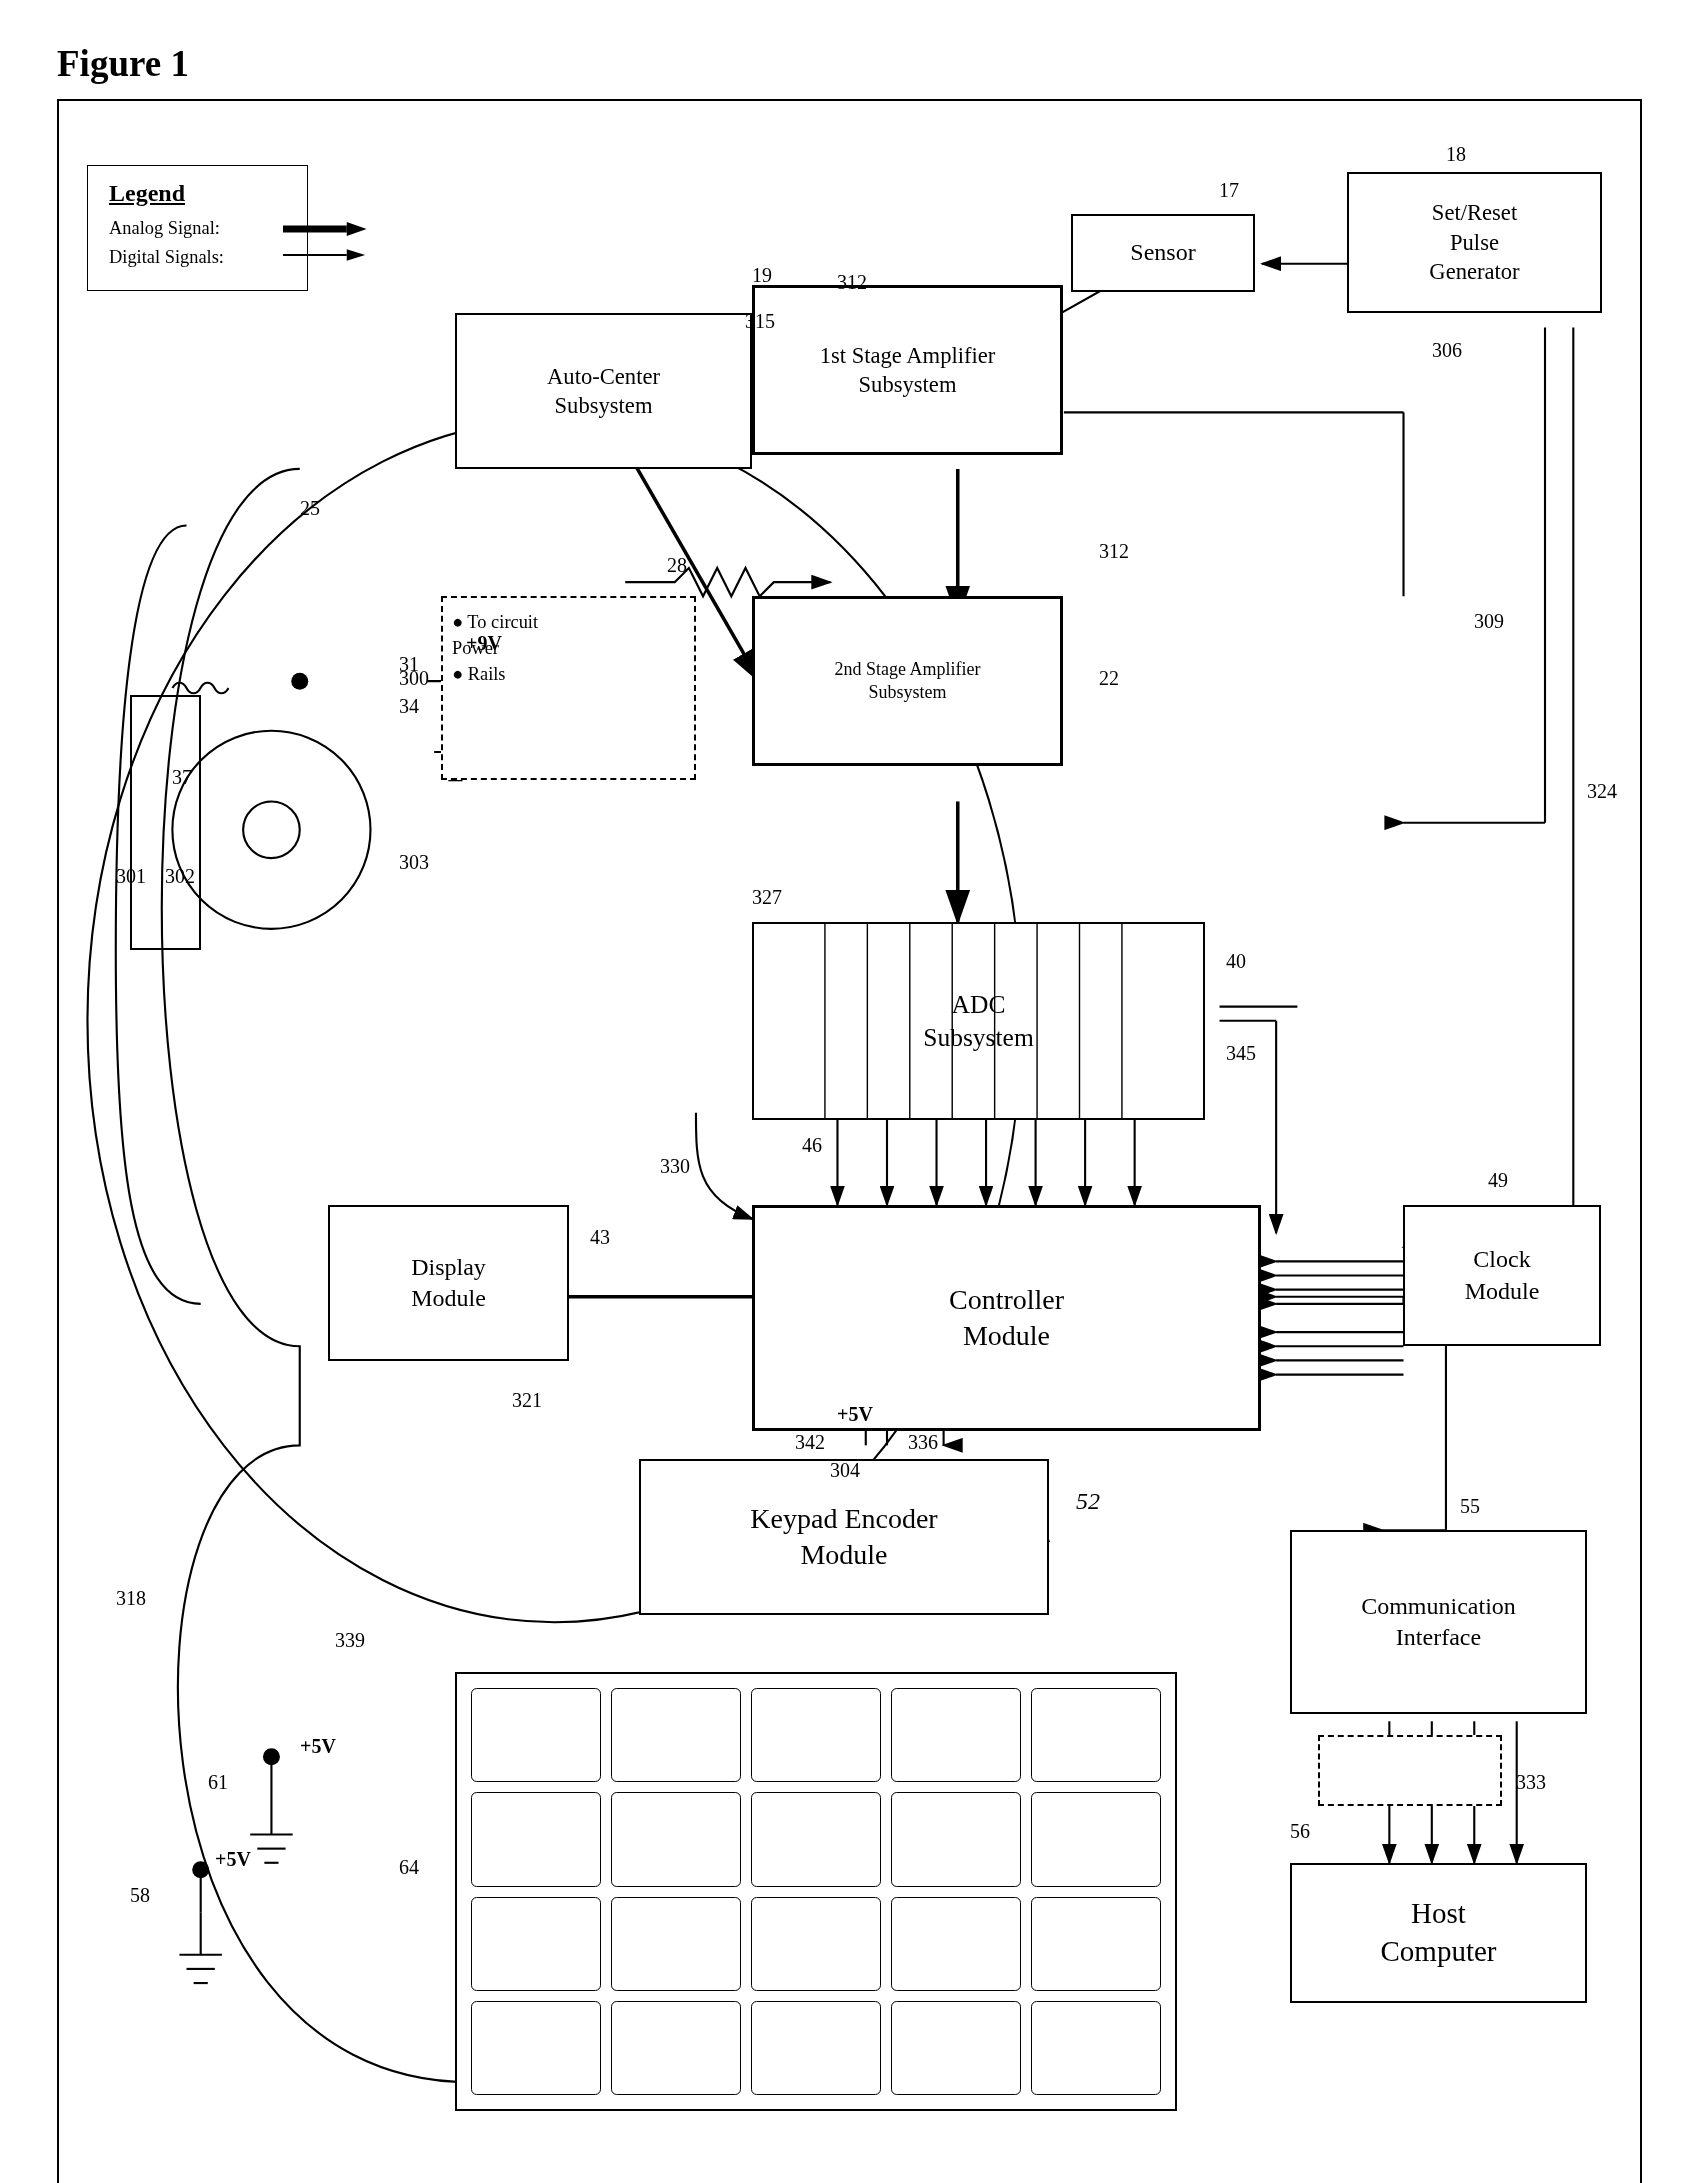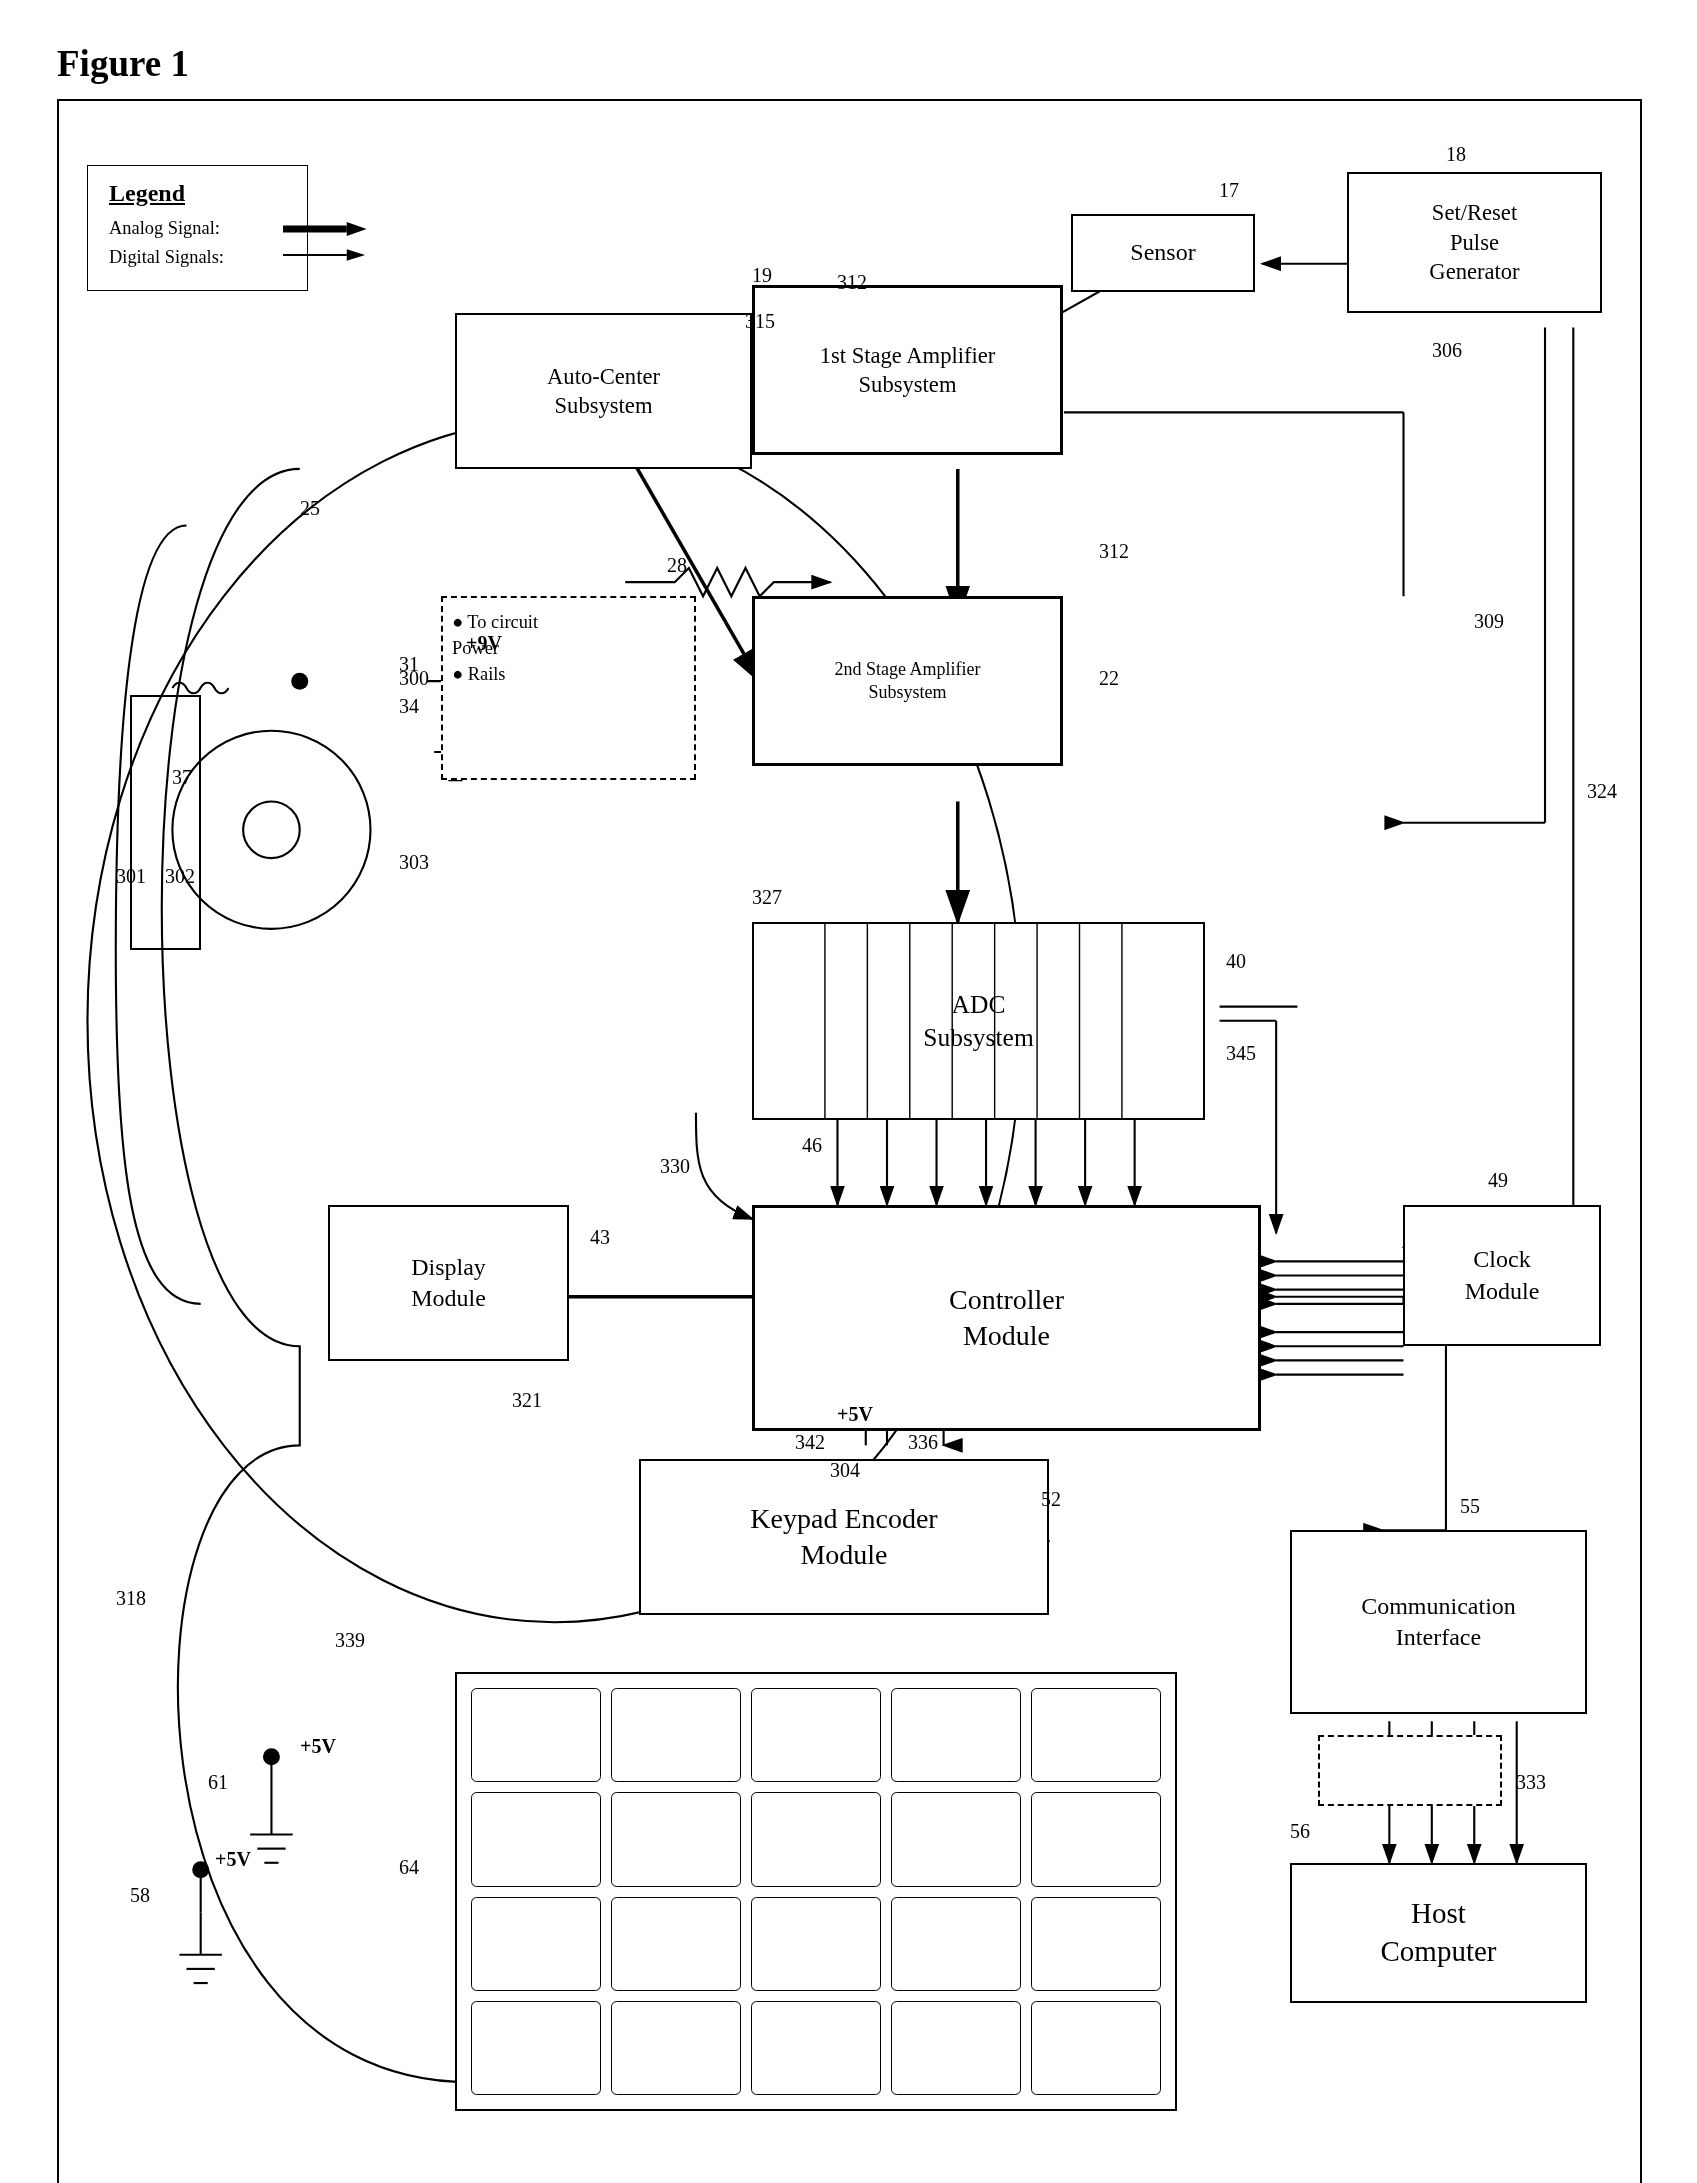--- a/index.html
+++ b/index.html
@@ -341,21 +341,21 @@
 Module</span>
     </div>
 
     <div class="num-label" style="left:1429px;top:1068px;font-size:20px;">49</div>
 
     <div class="component-box" style="left:580px;top:1358px;width:410px;height:156px;font-size:28px;">
       <span style="white-space:pre-line;">Keypad Encoder
 Module</span>
     </div>
 
-    <div class="num-label" style="left:982px;top:1387px;font-size:20px;">52</div>
+    <div class="num-label" style="left:1017px;top:1387px;font-size:24px;font-style:italic;">52</div>
 
     <div class="num-label" style="left:736px;top:1330px;font-size:20px;">342</div>
 
     <div class="num-label" style="left:849px;top:1330px;font-size:20px;">336</div>
 
     <div class="component-box" style="left:396px;top:1571px;width:722px;height:439px;font-size:22.6px;display:block;padding:14px;">
 
       <div style="display:grid;grid-template-columns:repeat(5,1fr);grid-template-rows:repeat(4,1fr);gap:10px;width:100%;height:100%;">
         <div style="border:1.4px solid #000;border-radius:5.7px;"></div>
         <div style="border:1.4px solid #000;border-radius:5.7px;"></div>

